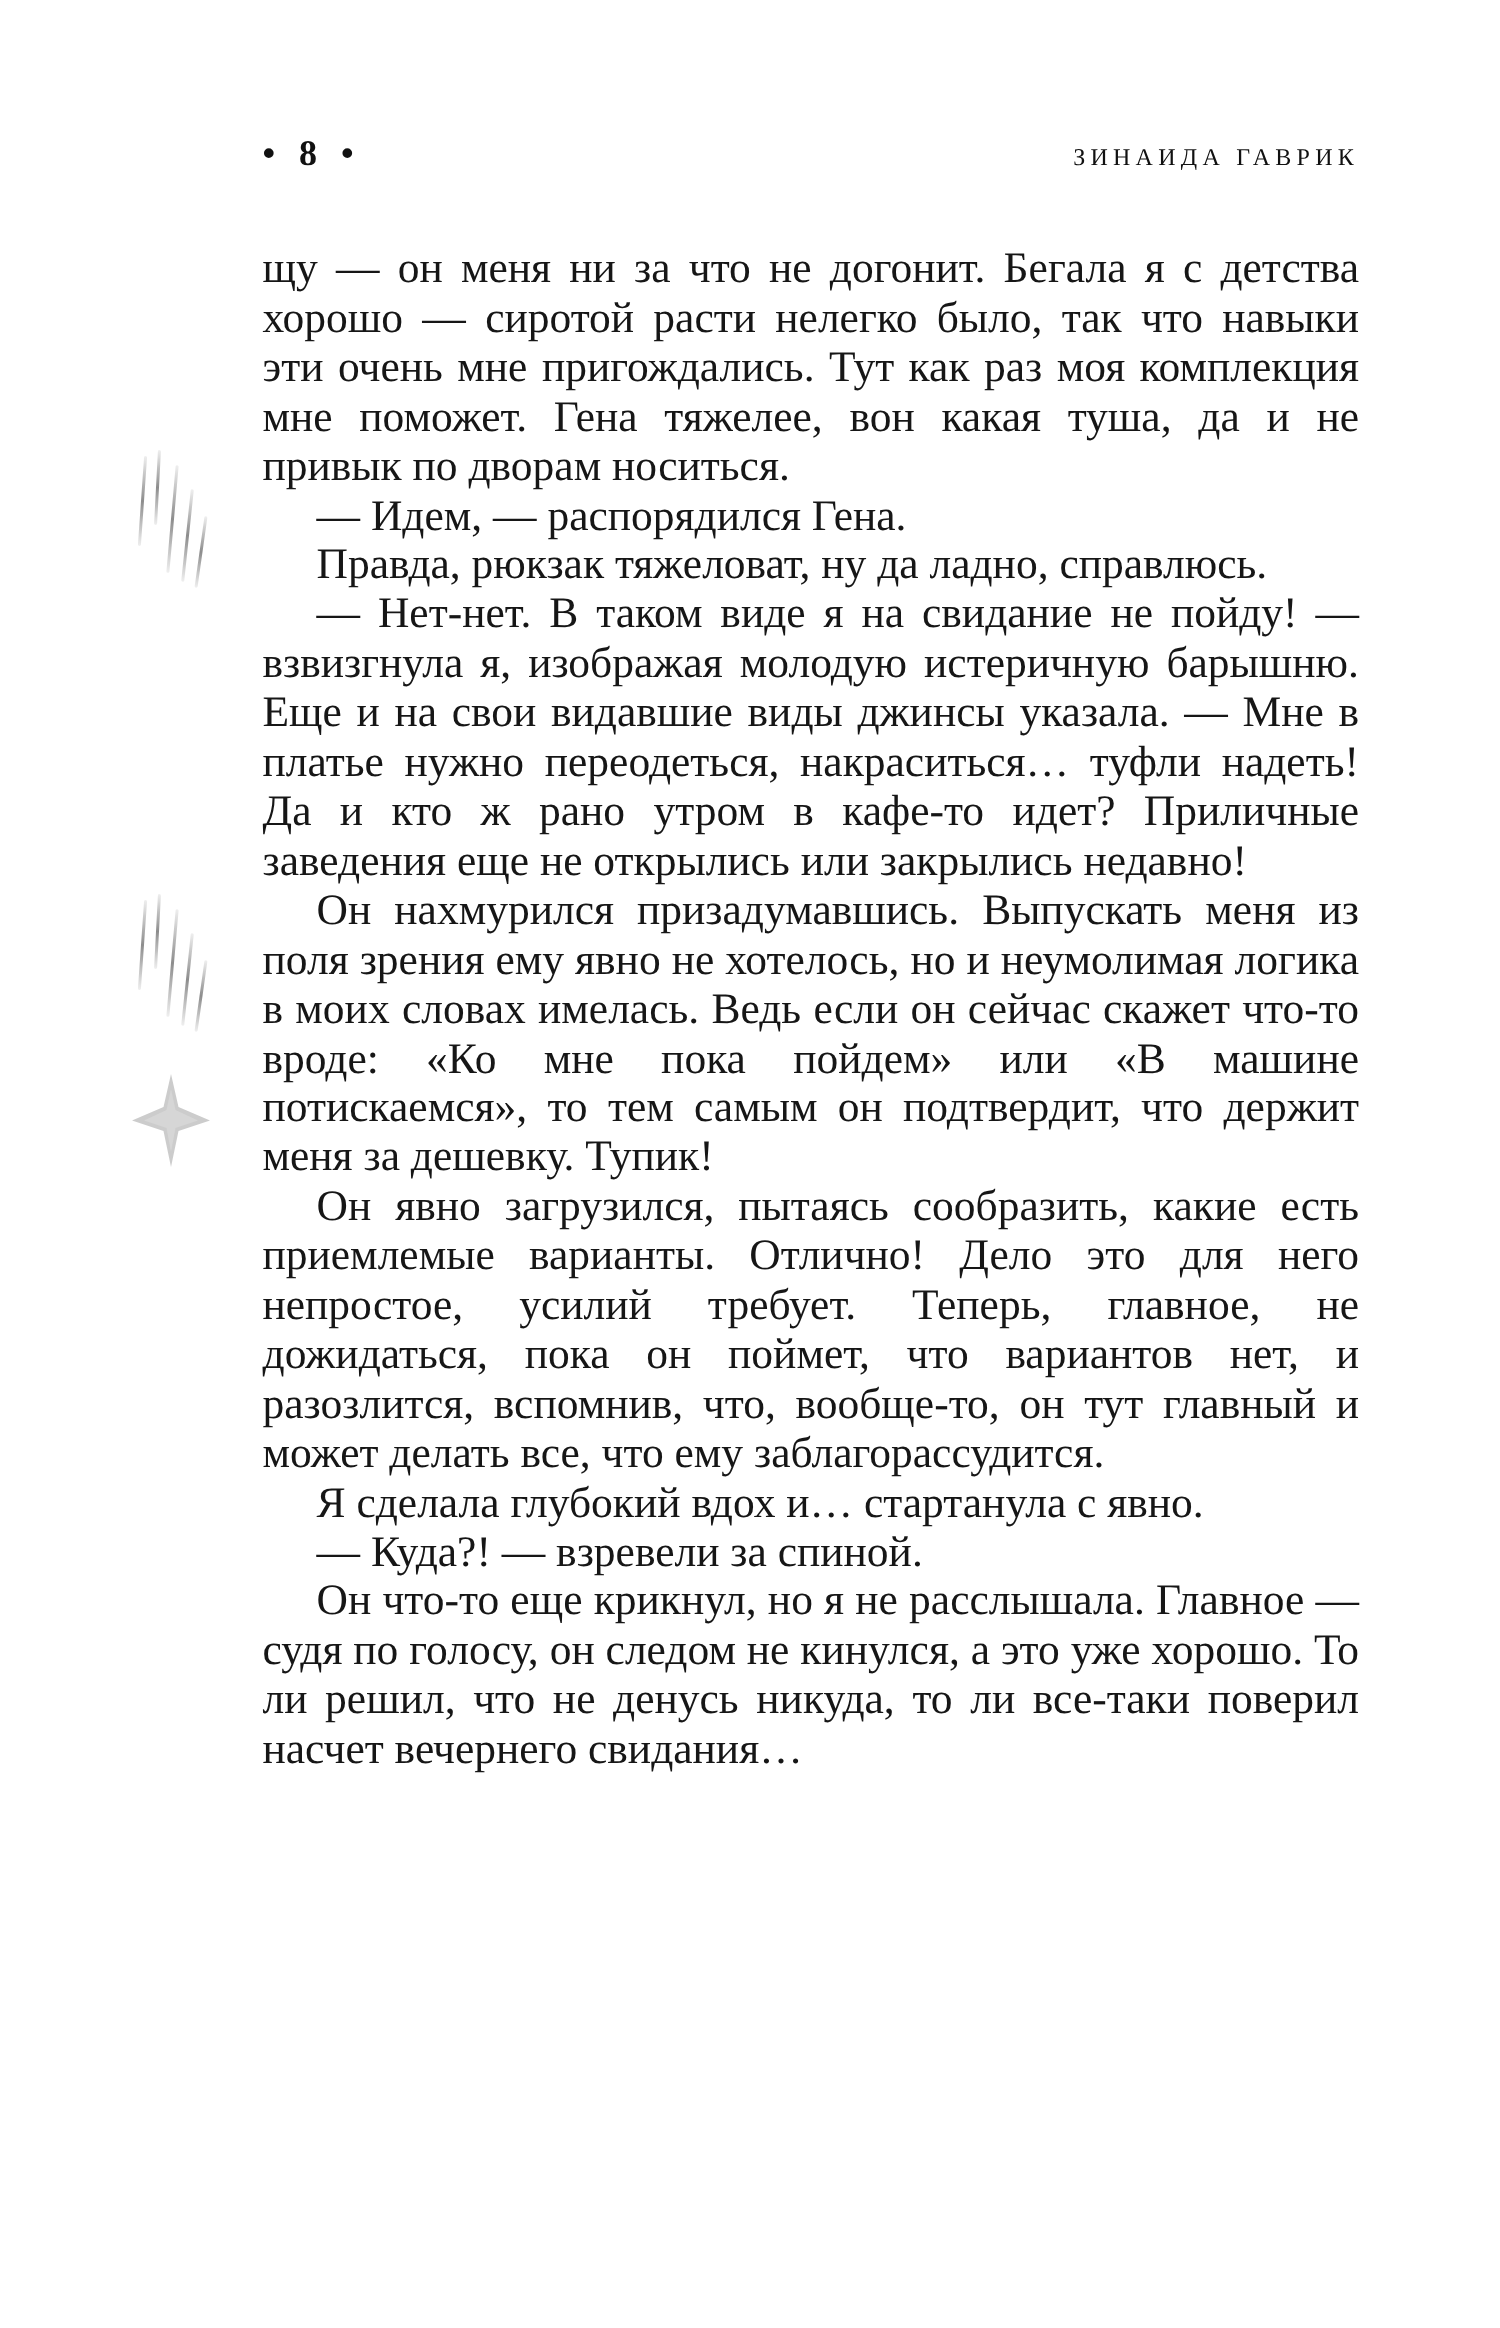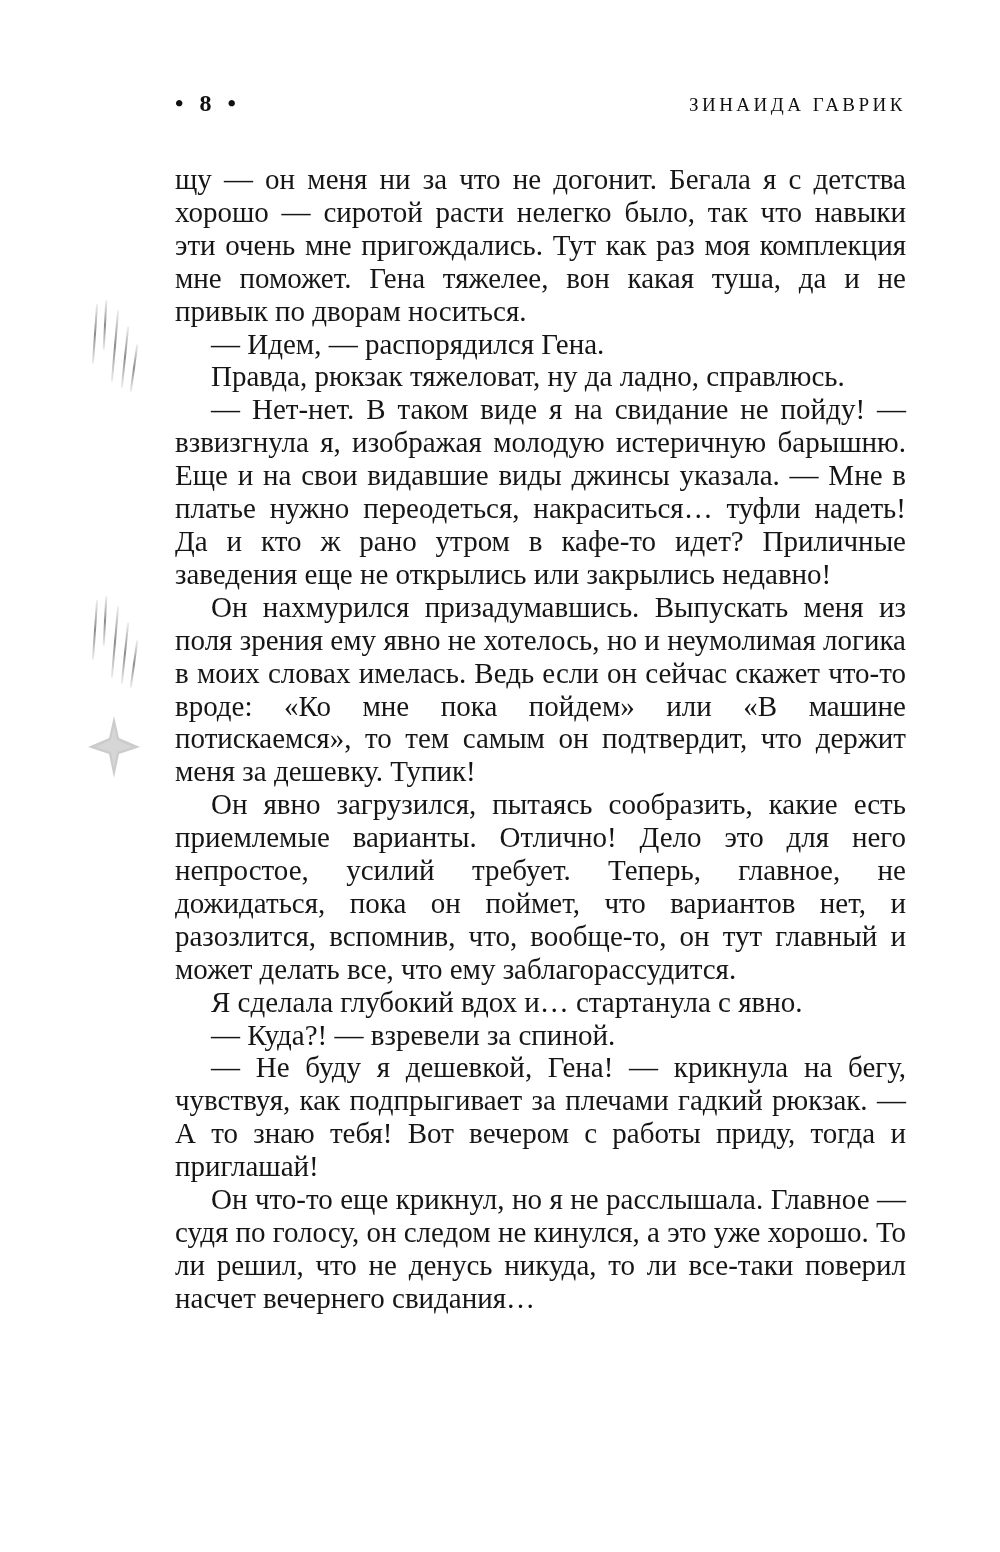--- a/index.html
+++ b/index.html
@@ -26,21 +26,21 @@
     align-items: baseline;
   }
   .page-number {
     font-size: 24px;
     font-weight: 700;
     letter-spacing: 1px;
     word-spacing: 8px;
     color: #111111;
   }
   .running-author {
-    font-size: 19px;
+    font-size: 16px;
     letter-spacing: 3.5px;
     font-weight: 400;
     color: #111111;
   }
   .text-block {
     position: absolute;
     top: 163px;
     left: 175px;
     width: 731px;
     font-size: 29px;
@@ -122,17 +122,16 @@
 
   <main class="text-block">
     <p class="no-indent">щу — он меня ни за что не догонит. Бегала я с детства хорошо — сиротой расти нелегко было, так что навыки эти очень мне пригождались. Тут как раз моя комплекция мне поможет. Гена тяжелее, вон какая туша, да и не привык по дворам носиться.</p>
     <p>— Идем, — распорядился Гена.</p>
     <p>Правда, рюкзак тяжеловат, ну да ладно, справлюсь.</p>
     <p>— Нет-нет. В таком виде я на свидание не пойду! — взвизгнула я, изображая молодую истеричную барышню. Еще и на свои видавшие виды джинсы указала. — Мне в платье нужно переодеться, накраситься… туфли надеть! Да и кто ж рано утром в кафе-то идет? Приличные заведения еще не открылись или закрылись недавно!</p>
     <p>Он нахмурился призадумавшись. Выпускать меня из поля зрения ему явно не хотелось, но и неумолимая логика в моих словах имелась. Ведь если он сейчас скажет что-то вроде: «Ко мне пока пойдем» или «В машине потискаемся», то тем самым он подтвердит, что держит меня за дешевку. Тупик!</p>
     <p>Он явно загрузился, пытаясь сообразить, какие есть приемлемые варианты. Отлично! Дело это для него непростое, усилий требует. Теперь, главное, не дожидаться, пока он поймет, что вариантов нет, и разозлится, вспомнив, что, вообще-то, он тут главный и может делать все, что ему заблагорассудится.</p>
     <p>Я сделала глубокий вдох и… стартанула с явно.</p>
     <p>— Куда?! — взревели за спиной.</p>
-    <p>— Не буду я дешевкой, Гена! — крикнула на бегу, чувствуя, как подпрыгивает за плечами гадкий рюкзак. — А то знаю тебя! Вот вечером с работы приду, тогда и приглашай!</p>
     <p>Он что-то еще крикнул, но я не расслышала. Главное — судя по голосу, он следом не кинулся, а это уже хорошо. То ли решил, что не денусь никуда, то ли все-таки поверил насчет вечернего свидания…</p>
   </main>
 
 </div>
 
 </body></html>

